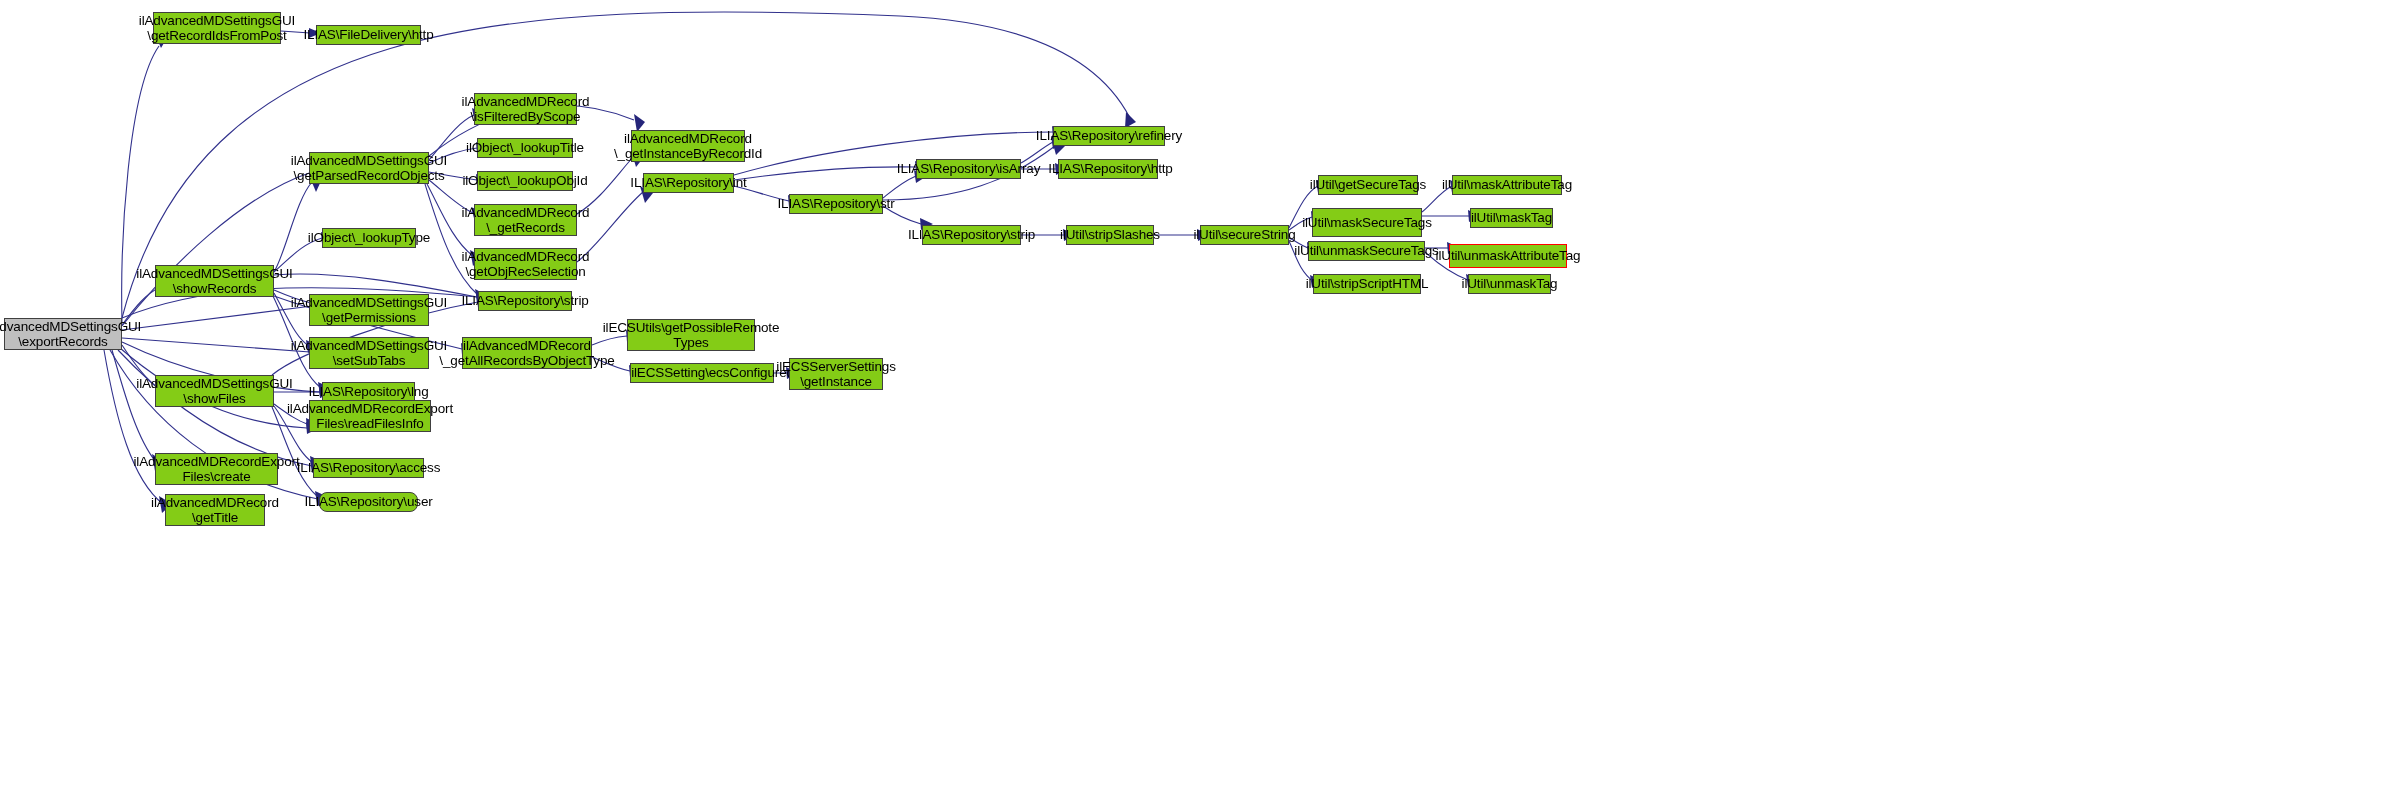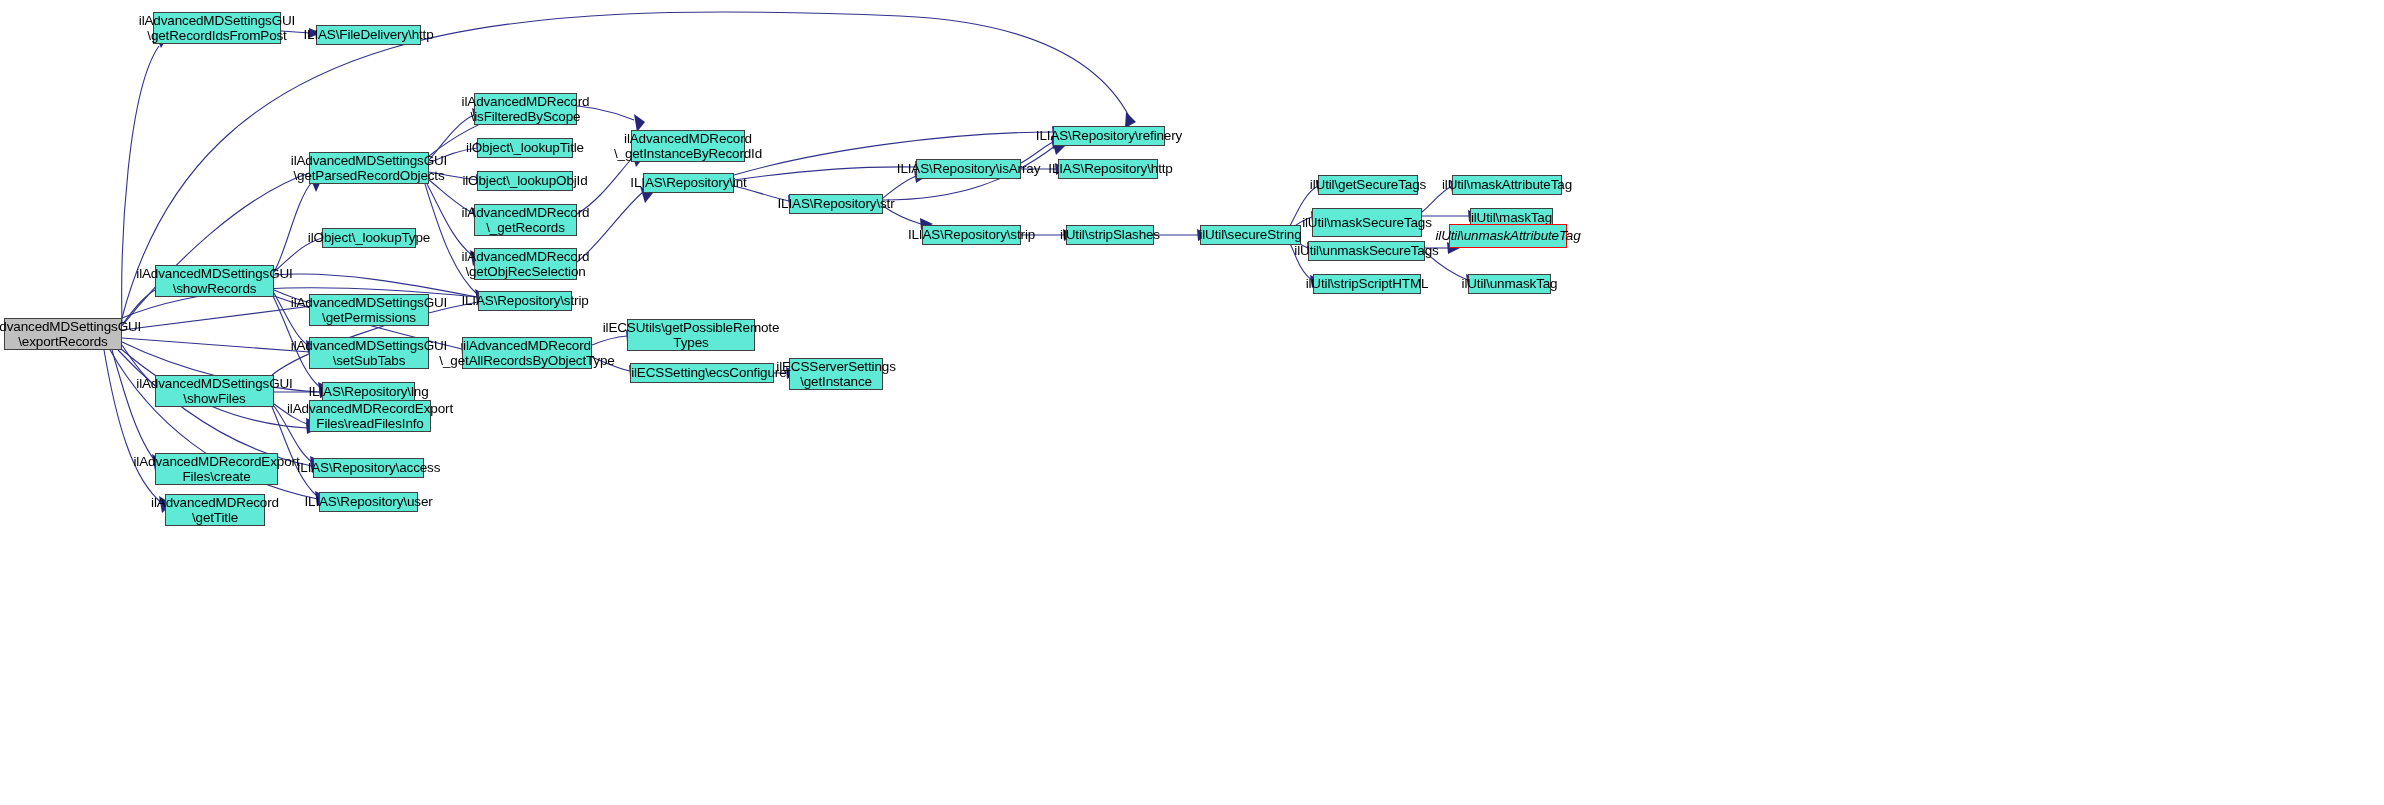--- a/index.html
+++ b/index.html
@@ -15,21 +15,21 @@
   svg#edges{
     position:absolute;
     left:0; top:0;
     width:2384px; height:805px;
     pointer-events:none;
   }
   .node{
     position:absolute;
     box-sizing:border-box;
     border:1px solid #404040;
-    background:#5eead4;
+    background:#84cc16;
     color:#000000;
     display:flex;
     align-items:center;
     justify-content:center;
     text-align:center;
     font-size:13.5px;
     line-height:15.5px;
     letter-spacing:-0.15px;
     white-space:pre-line;
     padding:1px 3px;
@@ -190,21 +190,21 @@
 \getParsedRecordObjects</div>
       <div class="node" style="left: 322px; top: 228px; width: 94px; height: 20px;">ilObject\_lookupType</div>
       <div class="node" style="left: 309px; top: 294px; width: 120px; height: 32px;">ilAdvancedMDSettingsGUI
 \getPermissions</div>
       <div class="node" style="left: 309px; top: 337px; width: 120px; height: 32px;">ilAdvancedMDSettingsGUI
 \setSubTabs</div>
       <div class="node" style="left: 322px; top: 382px; width: 93px; height: 20px;">ILIAS\Repository\lng</div>
       <div class="node" style="left: 309px; top: 400px; width: 122px; height: 32px;">ilAdvancedMDRecordExport
 Files\readFilesInfo</div>
       <div class="node" style="left: 313px; top: 458px; width: 111px; height: 20px;">ILIAS\Repository\access</div>
-      <div class="node" style="left: 319px; top: 492px; width: 99px; height: 20px;">ILIAS\Repository\user</div>
+      <div class="node" style="left: 319px; top: 492px; width: 99px; height: 20px; border-radius: 8px;">ILIAS\Repository\user</div>
       <div class="node" style="left: 474px; top: 93px; width: 103px; height: 32px;">ilAdvancedMDRecord
 \isFilteredByScope</div>
       <div class="node" style="left: 477px; top: 138px; width: 96px; height: 20px;">ilObject\_lookupTitle</div>
       <div class="node" style="left: 477px; top: 171px; width: 96px; height: 20px;">ilObject\_lookupObjId</div>
       <div class="node" style="left: 474px; top: 204px; width: 103px; height: 32px;">ilAdvancedMDRecord
 \_getRecords</div>
       <div class="node" style="left: 474px; top: 248px; width: 103px; height: 32px;">ilAdvancedMDRecord
 \getObjRecSelection</div>
       <div class="node" style="left: 478px; top: 291px; width: 94px; height: 20px;">ILIAS\Repository\strip</div>
       <div class="node" style="left: 462px; top: 337px; width: 130px; height: 32px;">ilAdvancedMDRecord
@@ -216,23 +216,23 @@
 \getInstance</div>
       <div class="node" style="left: 631px; top: 130px; width: 114px; height: 32px;">ilAdvancedMDRecord
 \_getInstanceByRecordId</div>
       <div class="node" style="left: 643px; top: 173px; width: 91px; height: 20px;">ILIAS\Repository\int</div>
       <div class="node" style="left: 789px; top: 194px; width: 94px; height: 20px;">ILIAS\Repository\str</div>
       <div class="node" style="left: 916px; top: 159px; width: 105px; height: 20px;">ILIAS\Repository\isArray</div>
       <div class="node" style="left: 922px; top: 225px; width: 99px; height: 20px;">ILIAS\Repository\strip</div>
       <div class="node" style="left: 1053px; top: 126px; width: 112px; height: 20px;">ILIAS\Repository\refinery</div>
       <div class="node" style="left: 1058px; top: 159px; width: 100px; height: 20px; padding-left: 8px;">ILIAS\Repository\http</div>
       <div class="node" style="left: 1066px; top: 225px; width: 88px; height: 20px;">ilUtil\stripSlashes</div>
-      <div class="node" style="left: 1200px; top: 225px; width: 101px; height: 20px;">ilUtil\secureString</div>
+      <div class="node" style="left: 1200px; top: 225px; width: 89px; height: 20px;">ilUtil\secureString</div>
       <div class="node" style="left: 1318px; top: 175px; width: 100px; height: 20px;">ilUtil\getSecureTags</div>
       <div class="node" style="left: 1312px; top: 208px; width: 110px; height: 29px;">ilUtil\maskSecureTags</div>
       <div class="node" style="left: 1308px; top: 241px; width: 117px; height: 20px;">ilUtil\unmaskSecureTags</div>
       <div class="node" style="left: 1313px; top: 274px; width: 108px; height: 20px;">ilUtil\stripScriptHTML</div>
       <div class="node" style="left: 1452px; top: 175px; width: 110px; height: 20px;">ilUtil\maskAttributeTag</div>
       <div class="node" style="left: 1470px; top: 208px; width: 83px; height: 20px;">ilUtil\maskTag</div>
-      <div class="node highlight" style="left: 1449px; top: 224px; width: 118px; height: 24px; font-style: italic;">ilUtil\unmaskAttributeTag</div>
+      <div class="node highlight" style="left: 1449px; top: 244px; width: 118px; height: 24px;">ilUtil\unmaskAttributeTag</div>
       <div class="node" style="left: 1468px; top: 274px; width: 83px; height: 20px;">ilUtil\unmaskTag</div>
     </div>
 </div>
 
 </body></html>

